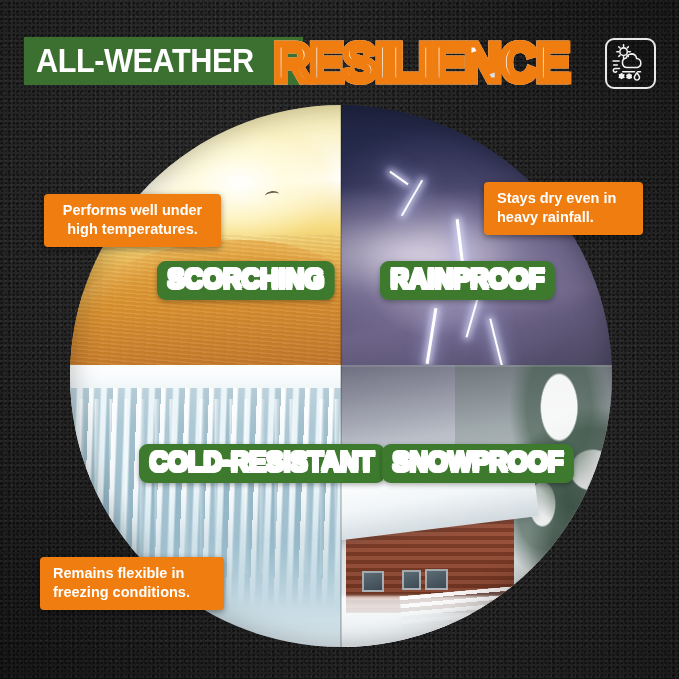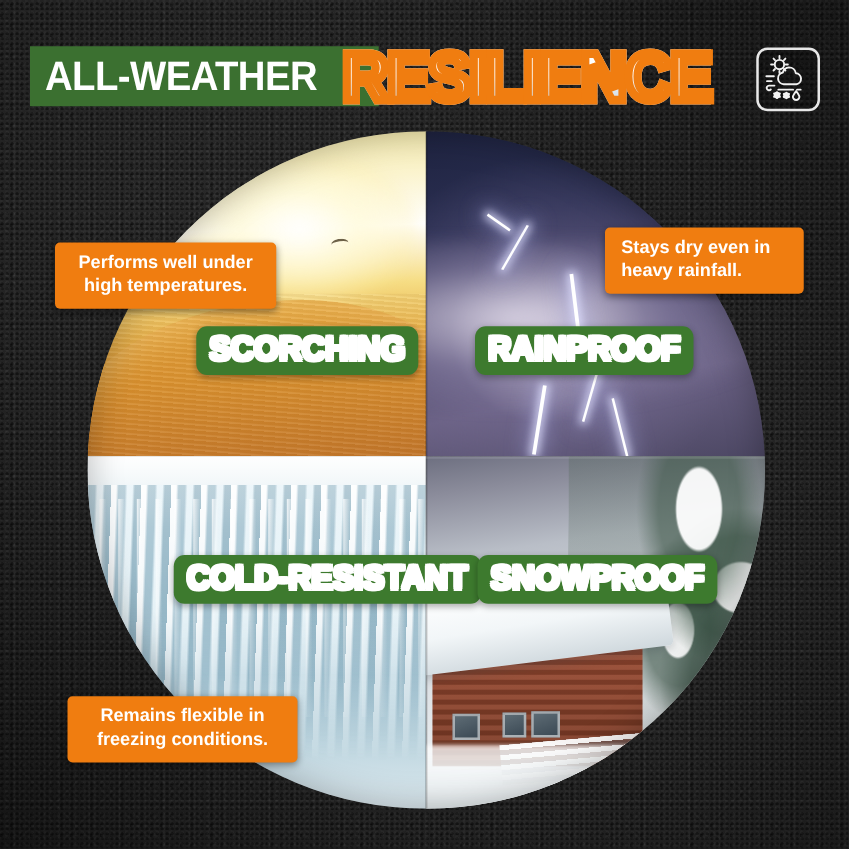--- a/index.html
+++ b/index.html
@@ -321,21 +321,21 @@
     color: #ffffff;
     border-radius: 4px;
     padding: 7px 13px 8px 13px;
     font-size: 14.5px;
     line-height: 19px;
     font-weight: bold;
     box-shadow: 0 2px 6px rgba(0,0,0,0.4);
   }
   #caption-scorching { left: 44px;  top: 182px; width: 151px; text-align: center; margin-top: 12px; }
   #caption-rainproof { left: 484px; top: 182px; width: 133px; text-align: left; }
-  #caption-cold      { left: 54px;  top: 557px; width: 158px; text-align: center; }
+  #caption-cold      { left: 40px;  top: 557px; width: 158px; }
   #caption-snowproof { left: 477px; top: 561px; width: 144px; text-align: center; }
 </style>
 </head>
 <body>
 
 <div id="page">
 
   <div id="bg-texture"></div>
   <div id="bg-vignette"></div>
 

